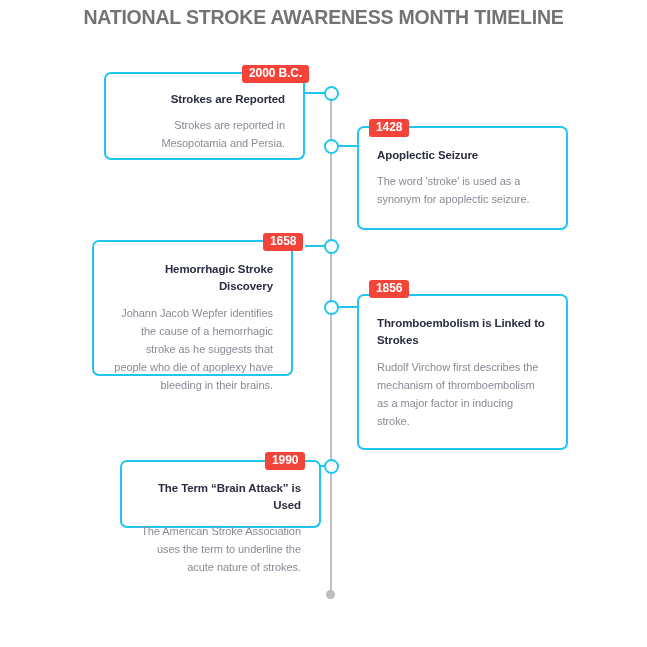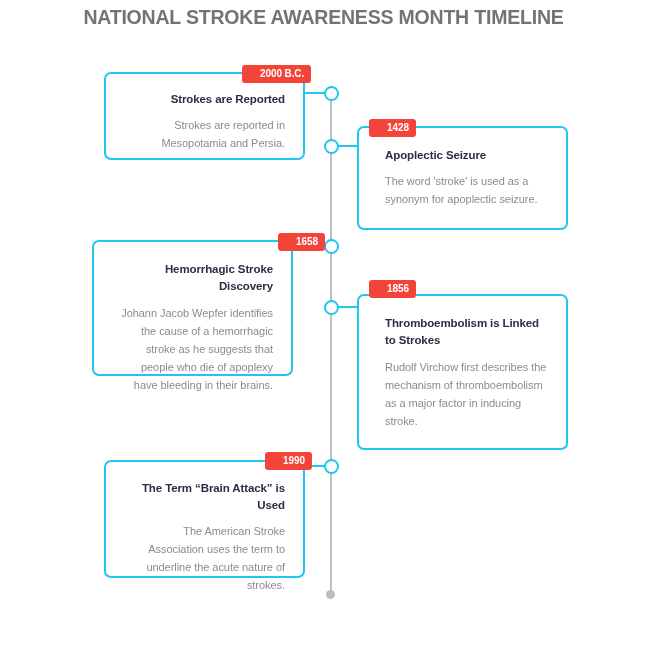--- a/index.html
+++ b/index.html
@@ -71,21 +71,20 @@
   
   .card {
     position: absolute;
     box-sizing: border-box;
     border: 2px solid #22c5f0;
     border-radius: 7px;
     background: #ffffff;
   }
   .card-inner {
     padding: 12px 18px;
-    margin-left: 8px;
   }
   .card.left .card-inner { text-align: right; }
   .card.right .card-inner { text-align: left; }
 
   .card-title {
     font-size: 11.5px;
     font-weight: bold;
     color: #2b2d42;
     line-height: 17px;
     letter-spacing: -0.1px;
@@ -95,25 +94,25 @@
     color: #8a8a96;
     line-height: 18px;
     letter-spacing: -0.05px;
   }
 
   
   .badge {
     position: absolute;
     background: #f4443a;
     color: #ffffff;
-    font-size: 10px;
+    font-size: 12px;
     font-weight: bold;
     letter-spacing: -0.1px;
     border-radius: 3px;
-    padding: 3px 7px 4px 18px;
+    padding: 3px 7px 4px 7px;
     line-height: 11px;
     white-space: nowrap;
   }
 </style>
 </head>
 <body>
 
 <div id="canvas">
 
   <div id="page-title">National Stroke Awareness Month Timeline</div>
@@ -142,35 +141,35 @@
   <div class="badge" style="left:369px; top:119px;">1428</div>
 
   <div class="spine-node" style="top:239px;"></div>
   <div class="connector" style="left:305px; top:245px; width:20px;"></div>
   <div class="card left" style="left:92px; top:240px; width:201px; height:136px;">
     <div class="card-inner" style="padding-top:19px;">
       <div class="card-title">Hemorrhagic Stroke Discovery</div>
       <div class="card-desc" style="margin-top:9px;">Johann Jacob Wepfer identifies the cause of a hemorrhagic stroke as he suggests that people who die of apoplexy have bleeding in their brains.</div>
     </div>
   </div>
-  <div class="badge" style="left:278px; top:233px;">1658</div>
+  <div class="badge" style="left:263px; top:233px;">1658</div>
 
   <div class="spine-node" style="top:300px;"></div>
   <div class="connector" style="left:338px; top:306px; width:21px;"></div>
   <div class="card right" style="left:357px; top:294px; width:211px; height:156px;">
     <div class="card-inner" style="padding-top:19px;">
       <div class="card-title">Thromboembolism is Linked to Strokes</div>
       <div class="card-desc" style="margin-top:9px;">Rudolf Virchow first describes the mechanism of thromboembolism as a major factor in inducing stroke.</div>
     </div>
   </div>
   <div class="badge" style="left:369px; top:280px;">1856</div>
 
   <div class="spine-node" style="top:459px;"></div>
   <div class="connector" style="left:305px; top:465px; width:20px;"></div>
-  <div class="card left" style="left:104px; top:460px; width:201px; height:118px;">
+  <div class="card left" style="left:120px; top:460px; width:201px; height:68px;">
     <div class="card-inner" style="padding-top:18px;">
       <div class="card-title">The Term “Brain Attack” is Used</div>
       <div class="card-desc" style="margin-top:8px;">The American Stroke Association uses the term to underline the acute nature of strokes.</div>
     </div>
   </div>
   <div class="badge" style="left:265px; top:452px;">1990</div>
 
 </div>
 
 </body></html>

